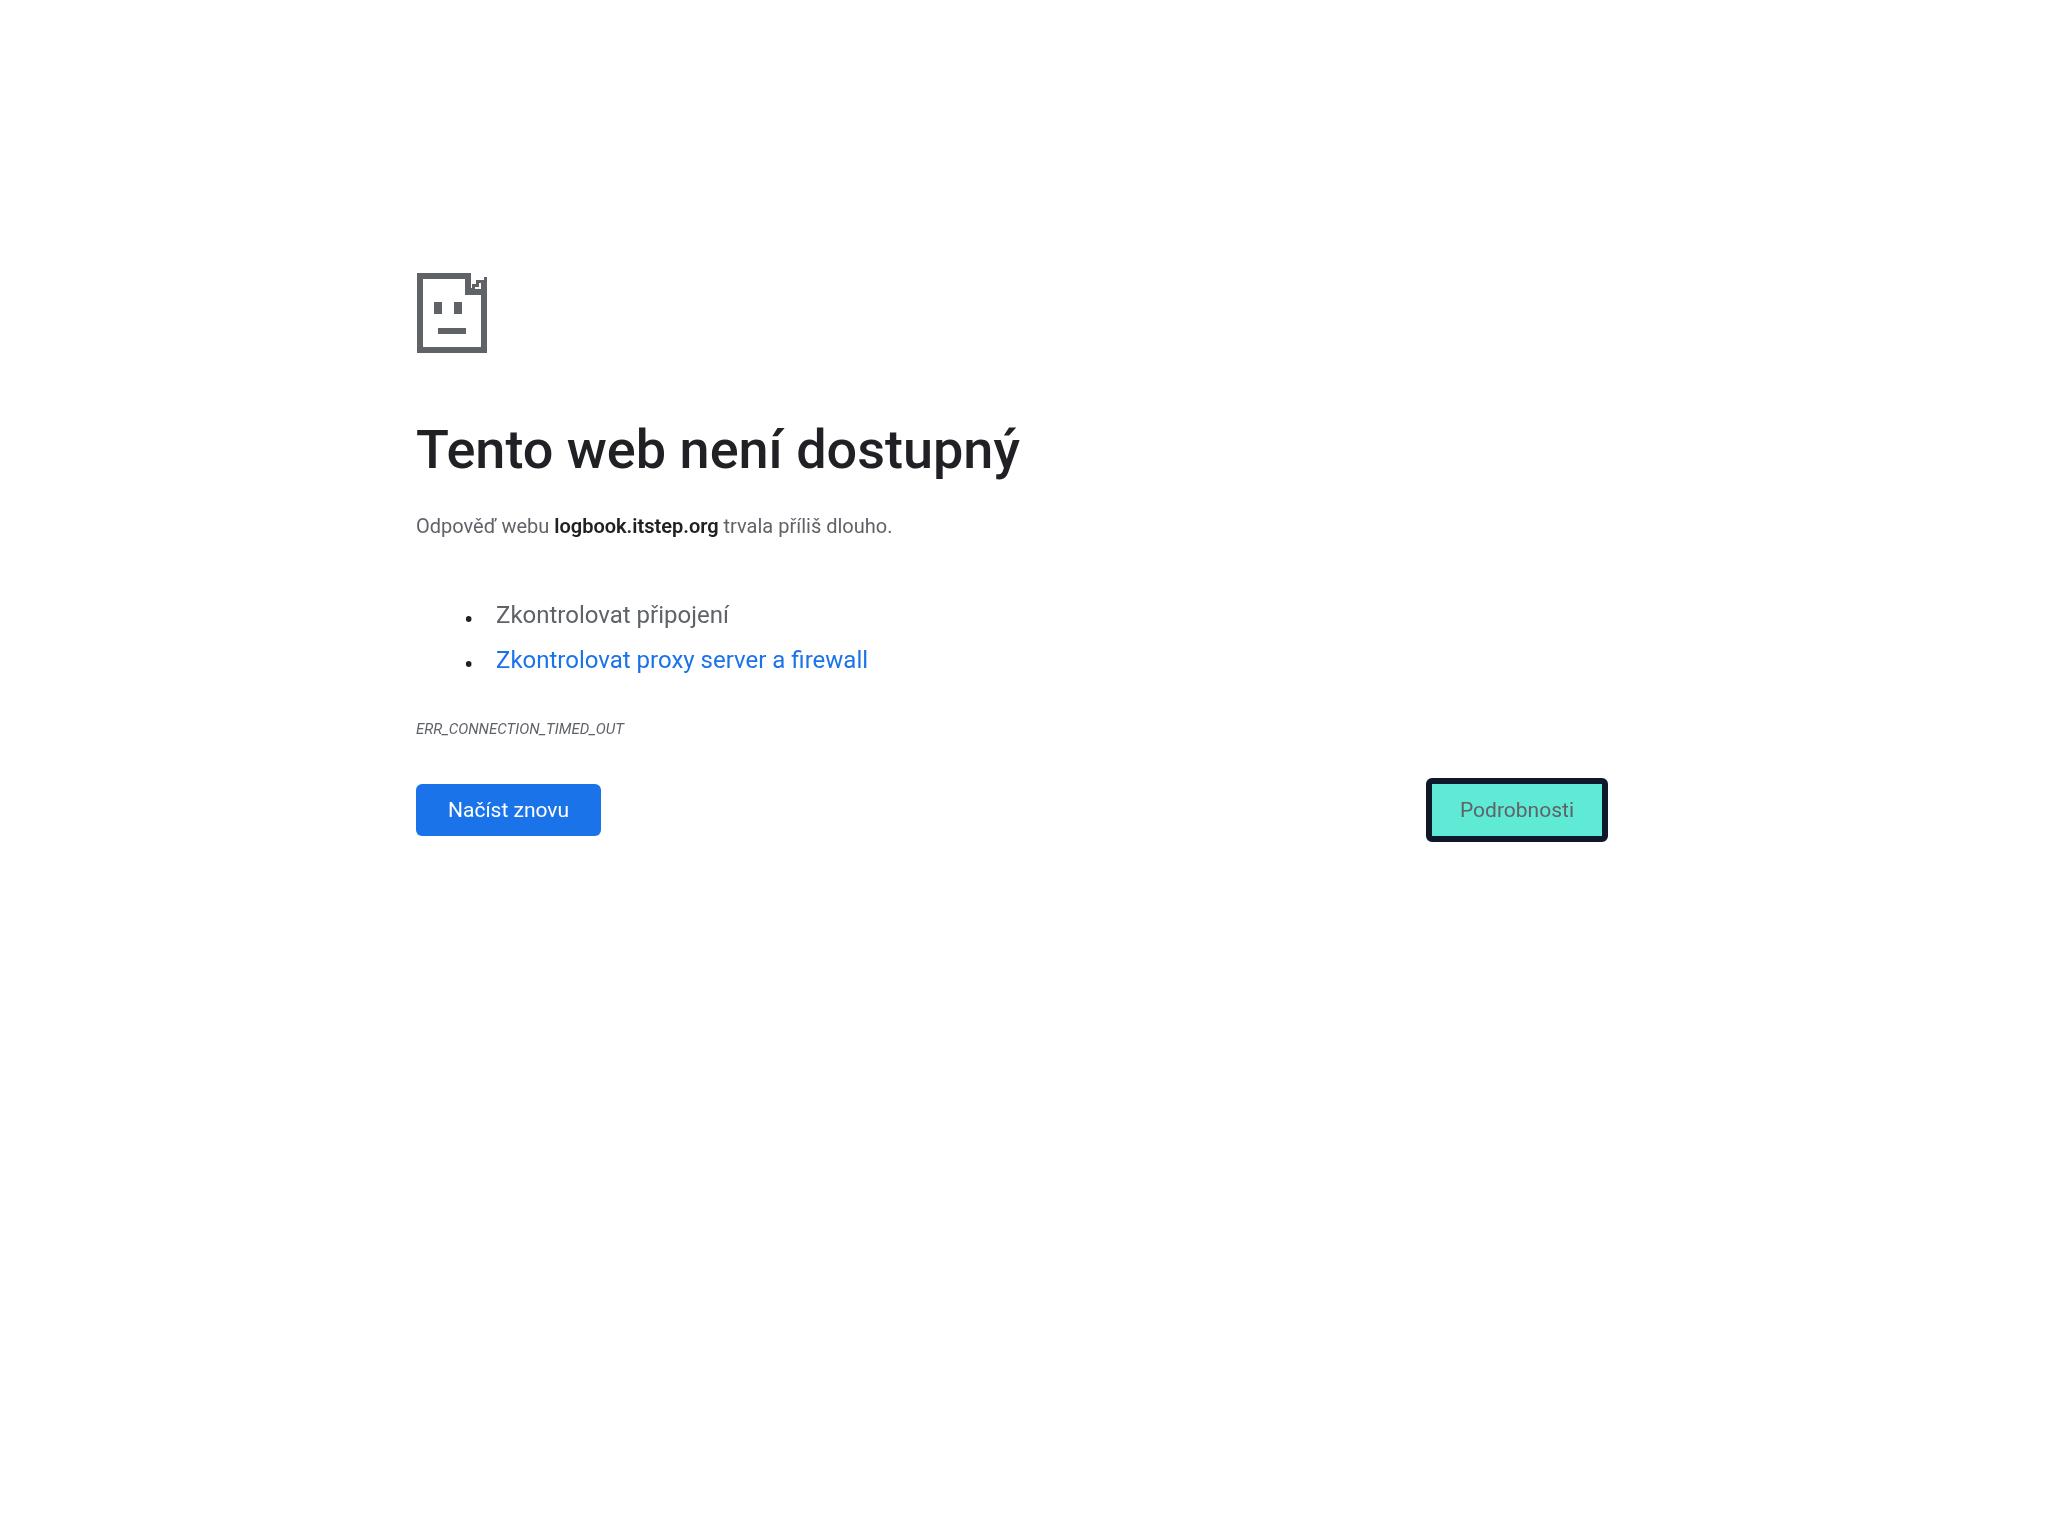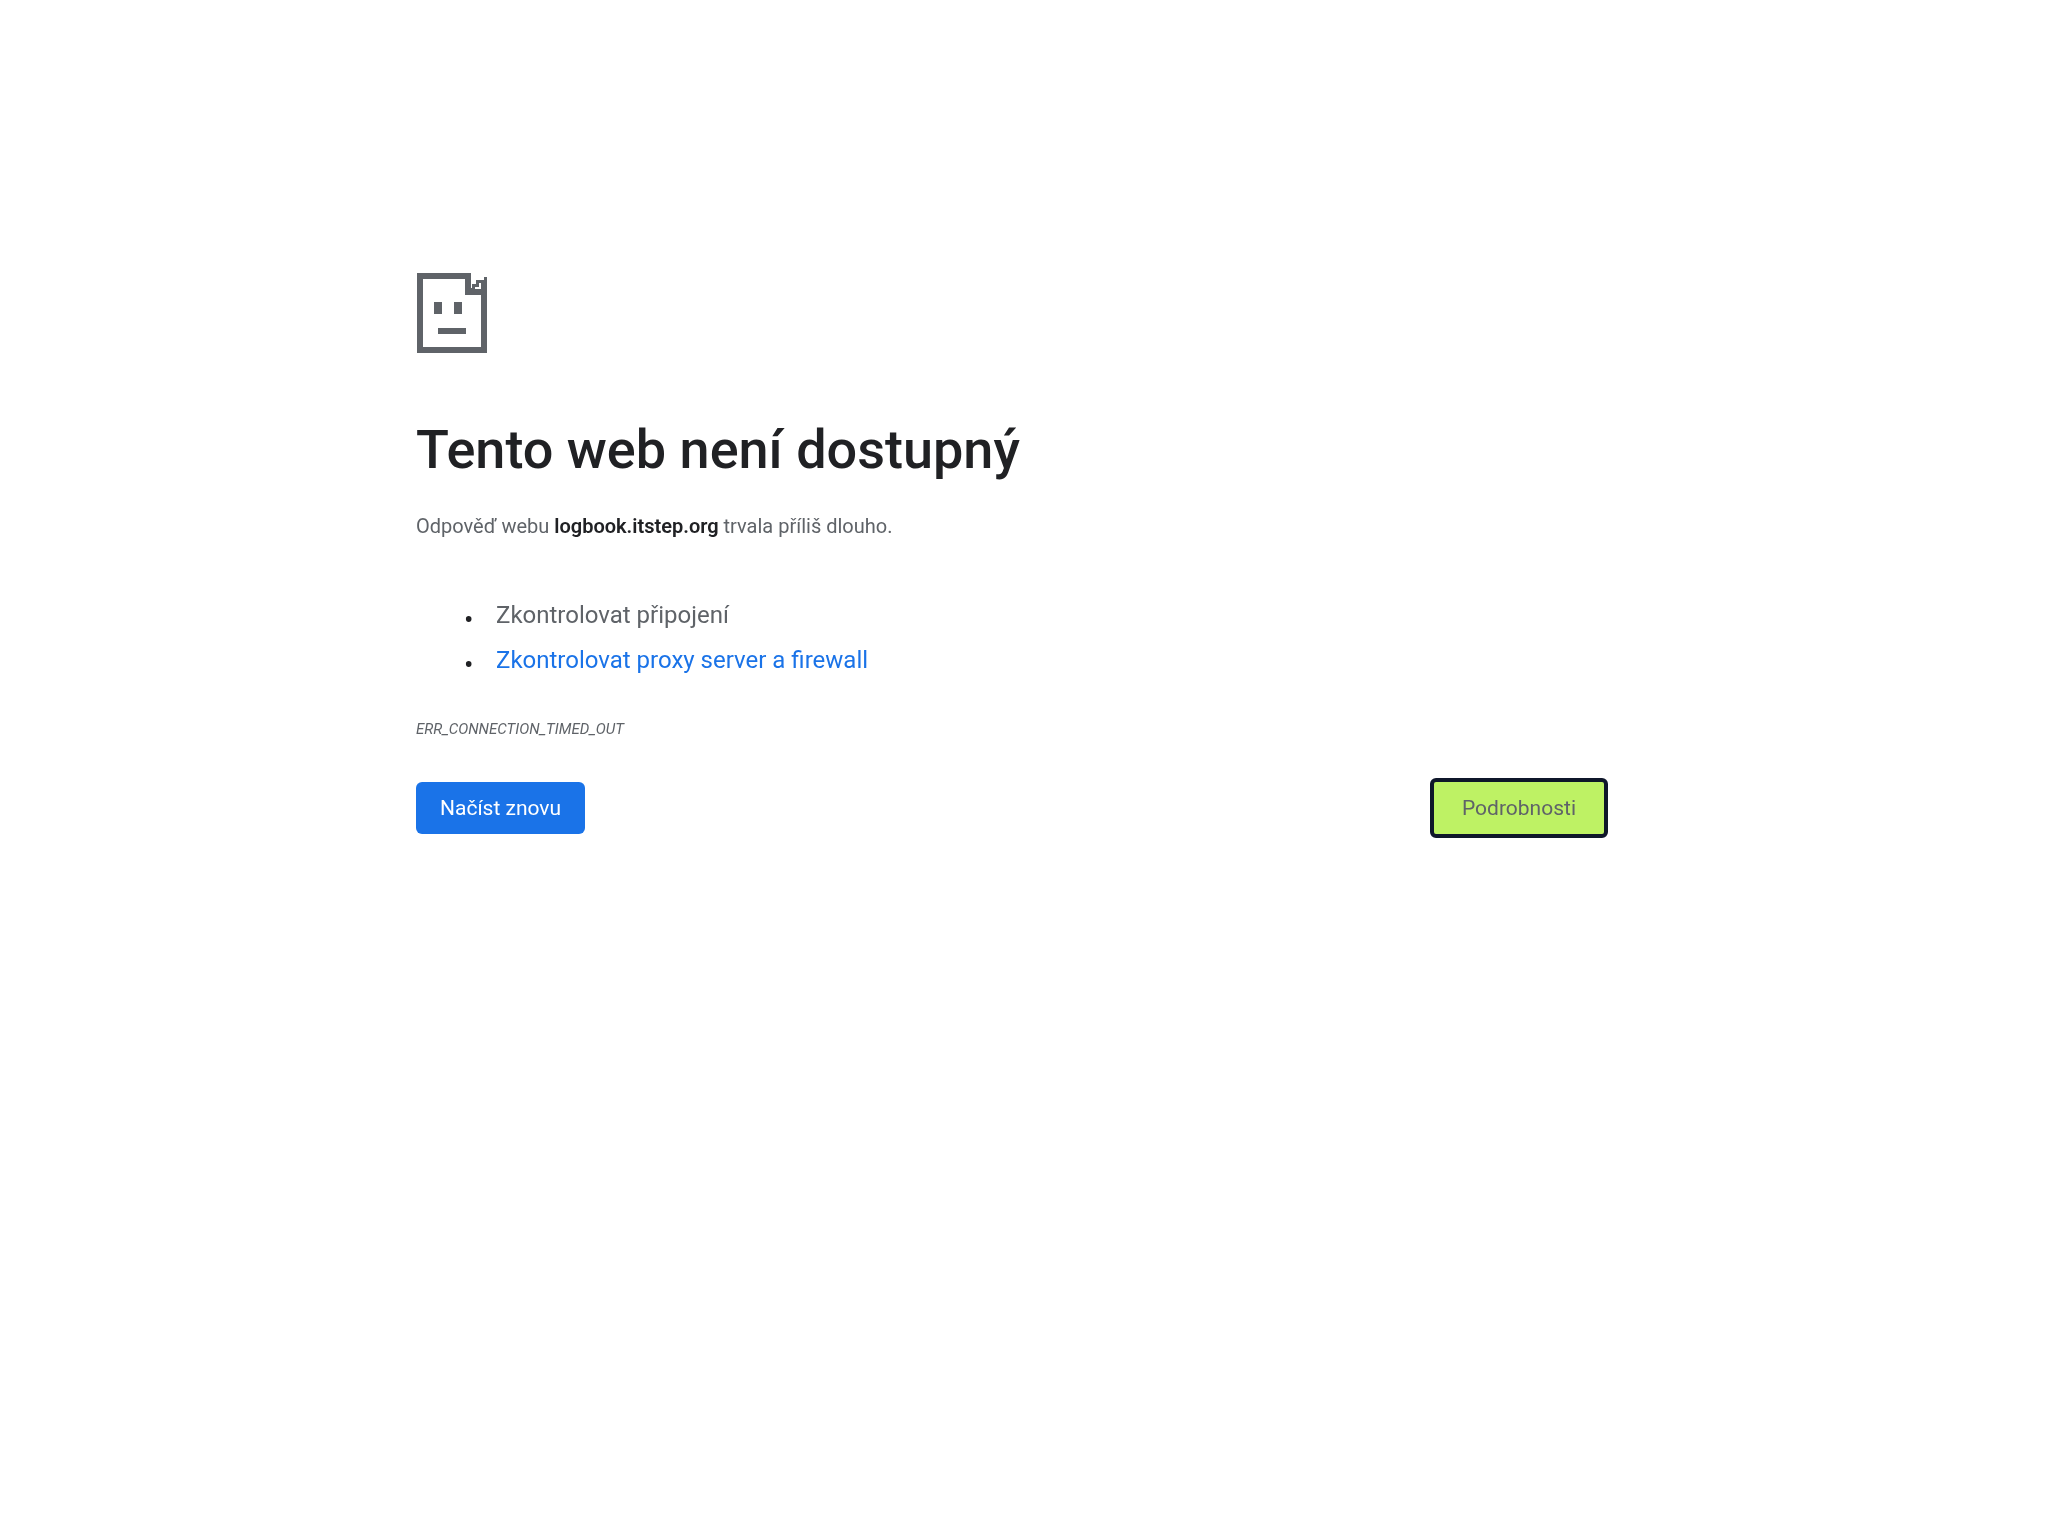--- a/index.html
+++ b/index.html
@@ -85,29 +85,29 @@
     .button-row {
       display: flex;
       justify-content: space-between;
       align-items: center;
     }
     .btn-primary {
       background: #1a73e8;
       color: #fff;
       border: none;
       border-radius: 6px;
-      padding: 14px 24px;
+      padding: 14px 32px;
       font-size: 21px;
       font-family: inherit;
       cursor: pointer;
     }
     .btn-secondary {
-      background: #bef264;
+      background: #5eead4;
       color: #5f6368;
-      border: 4px solid #0f172a;
+      border: 6px solid #0f172a;
       border-radius: 6px;
       padding: 14px 28px;
       font-size: 21px;
       font-family: inherit;
       cursor: pointer;
     }
   </style>
 </head>
 <body>
 

